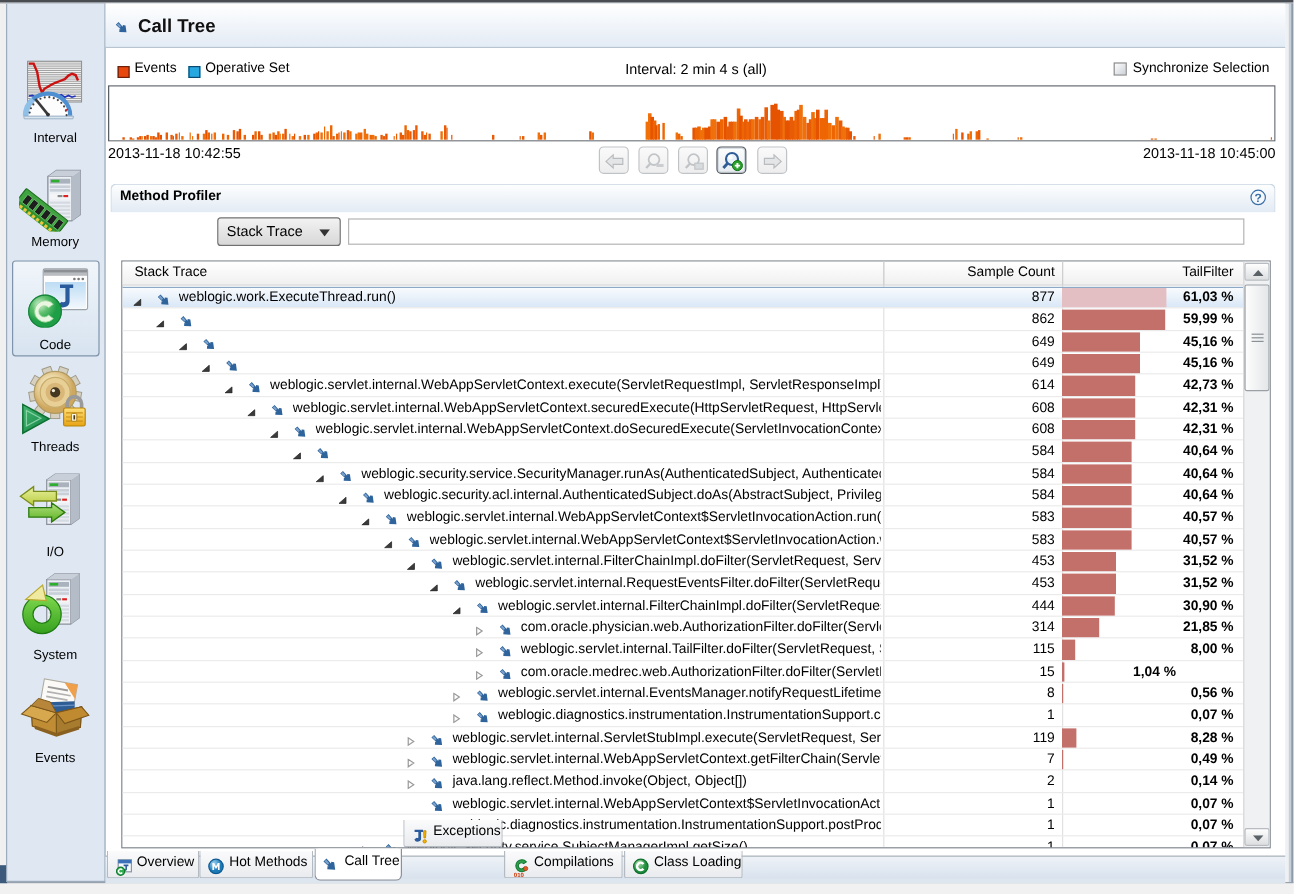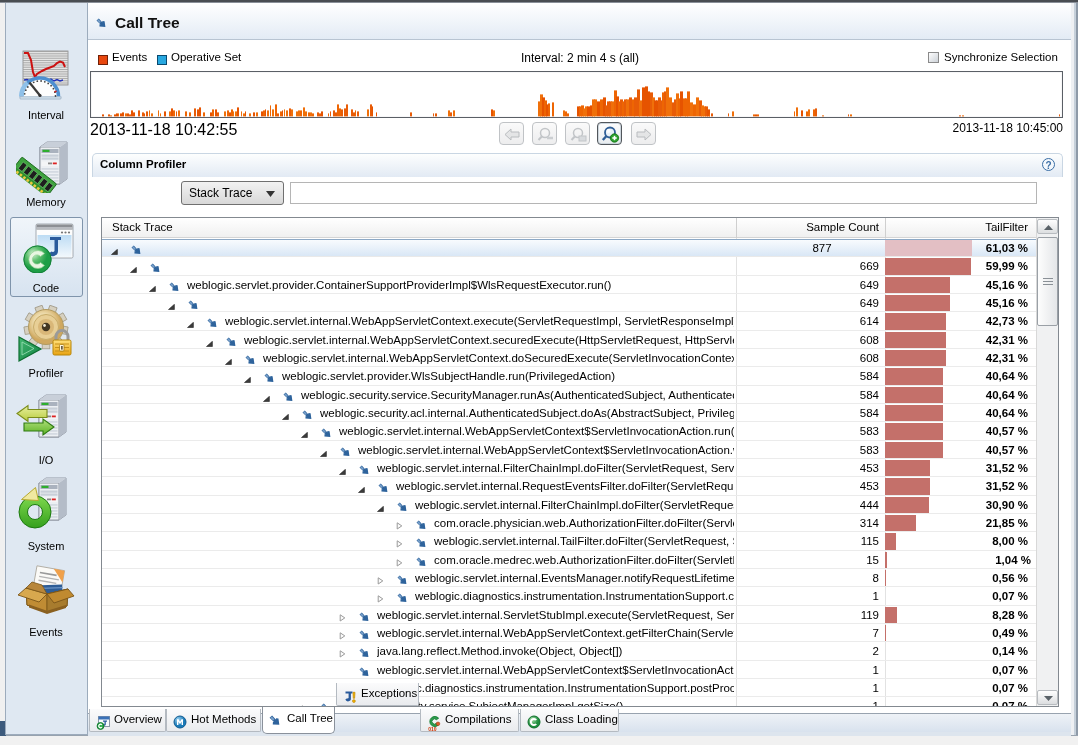--- a/index.html
+++ b/index.html
@@ -175,21 +175,21 @@
 <path d="M7 37 L7 50 L19 43.5 Z" fill="none" stroke="#9fe0b8" stroke-width="1" opacity="0.8"></path>
 <path d="M41 36 V 31.5 A 6 6 0 0 1 53 31.5 V 36" fill="none" stroke="#9a9a9a" stroke-width="3"></path>
 <rect x="38" y="35" width="18" height="15" rx="1.5" fill="url(#glock)" stroke="#b8860b" stroke-width="1"></rect>
 <line x1="40" y1="39" x2="54" y2="39" stroke="#c89018" stroke-width="1"></line>
 <line x1="40" y1="42.5" x2="54" y2="42.5" stroke="#c89018" stroke-width="1"></line>
 <line x1="40" y1="46" x2="54" y2="46" stroke="#c89018" stroke-width="1"></line>
 <rect x="44.5" y="39.5" width="4.5" height="6.5" rx="1" fill="#fff8e0" stroke="#a87c10" stroke-width="0.8"></rect>
 <rect x="46.2" y="41" width="1.4" height="3.6" fill="#443722"></rect>
 </svg>
     </div>
-<div style="position:absolute;left:-6px;top:364px;width:92px;text-align:center;font-size:11px;color:#000;">Profiler</div>
+<div style="position:absolute;left:-6px;top:364px;width:92px;text-align:center;font-size:11px;color:#000;">Threads</div>
 <div style="position:absolute;left:9px;top:385px;">
       <svg width="62" height="54" viewBox="0 0 62 54">
         <g transform="translate(24,7) scale(1.0)">
 <path d="M0 5 L7 0 L27 0 L27 37 L20 42 L0 42 Z" fill="#dfe3ea" stroke="#8a919c" stroke-width="0.9"></path>
 <path d="M0 5 L20 5 L20 42 L0 42 Z" fill="#eceff3" stroke="#8a919c" stroke-width="0.9"></path>
 <path d="M20 5 L27 0 L27 37 L20 42 Z" fill="#b4bcc8"></path>
 <path d="M0 5 L7 0 L27 0 L20 5 Z" fill="#c8cfd9"></path>
 <rect x="1.5" y="7" width="17" height="4" fill="#aab2be"></rect>
 <rect x="2.5" y="7.8" width="7" height="2.2" fill="#2eae2e"></rect>
 <rect x="1.5" y="12.5" width="17" height="2.2" fill="#c8cfd8"></rect>
@@ -482,21 +482,21 @@
     <rect x="723" y="38.4" width="2" height="7" fill="#ee6503"></rect>
     <rect x="725" y="37.4" width="2" height="8" fill="#e85c07"></rect>
     <rect x="732" y="44.4" width="2" height="1" fill="#ee6503"></rect>
     <rect x="758" y="43.4" width="1" height="2" fill="#e85c07"></rect>
     <rect x="760" y="43.4" width="2" height="2" fill="#f0700a"></rect>
     <rect x="869" y="44.4" width="2" height="1" fill="#e85c07"></rect>
     <rect x="872" y="44.4" width="2" height="1" fill="#ee6503"></rect>
     <rect x="969" y="43.4" width="1" height="2" fill="#e85c07"></rect>
   </svg>
 
-<div style="position:absolute;left:90px;top:121px;font-size:16px;">2013-11-18 10:42:55</div>
+<div style="position:absolute;left:90px;top:121px;font-size:12px;">2013-11-18 10:42:55</div>
 <div style="position:absolute;left:853px;top:121px;width:210px;text-align:right;font-size:12px;">2013-11-18 10:45:00</div>
 
 <div style="position:absolute;left:499px;top:122px;width:25px;height:23px;border-radius:4px;border:1px solid #c0c3c6;background:linear-gradient(#fafafa,#ededee);">
     <svg width="16" height="13" viewBox="0 0 16 13" style="margin:5px 0 0 4px">
       <path d="M7 1 L7 4 L15 4 L15 9 L7 9 L7 12 L1 6.5 Z" fill="#e4e5e6" stroke="#b9bcbf" stroke-width="1"></path>
     </svg>
   </div>
 <div style="position:absolute;left:532px;top:122px;width:25px;height:23px;border-radius:4px;border:1px solid #c0c3c6;background:linear-gradient(#fafafa,#ededee);">
     <svg width="18" height="16" viewBox="0 0 18 16" style="margin:4px 0 0 4px">
       <circle cx="8" cy="6" r="4.5" fill="none" stroke="#c2c5c8" stroke-width="1.5"></circle>
@@ -521,21 +521,21 @@
       <line x1="11.3" y1="12" x2="15.7" y2="12" stroke="#fff" stroke-width="1.6"></line>
     </svg>
   </div>
 <div style="position:absolute;left:631px;top:122px;width:25px;height:23px;border-radius:4px;border:1px solid #c0c3c6;background:linear-gradient(#fafafa,#ededee);">
     <svg width="16" height="13" viewBox="0 0 16 13" style="margin:5px 0 0 4px">
       <path d="M9 1 L9 4 L1 4 L1 9 L9 9 L9 12 L15 6.5 Z" fill="#e4e5e6" stroke="#b9bcbf" stroke-width="1"></path>
     </svg>
   </div>
 
 <div style="position:absolute;left:92px;top:153px;width:971px;height:24px;background:linear-gradient(#fdfefe,#e2eaf4);border:1px solid #c9d6e3;border-bottom:none;border-radius:5px 5px 0 0;"></div>
-<div style="position:absolute;left:100px;top:158px;font-size:11.5px;font-weight:bold;">Column Profiler</div>
+<div style="position:absolute;left:100px;top:158px;font-size:11.5px;font-weight:bold;">Method Profiler</div>
 <div style="position:absolute;left:1042px;top:158px;width:13px;height:13px;border-radius:50%;border:1.5px solid #3a6ea5;color:#3a6ea5;font-size:10px;font-weight:bold;text-align:center;line-height:13px;background:#f4f8fc;">?</div>
 
 <div style="position:absolute;left:102px;top:188px;font-size:12px;margin-top:30px;">Filter Column</div>
 <div style="position:absolute;left:181px;top:181px;width:103px;height:24px;border:1px solid #707070;border-radius:3px;background:linear-gradient(#f2f2f2,#d8d8d8);">
   <span style="position:absolute;left:7px;top:4px;font-size:12px;">Stack Trace</span>
   <svg width="9" height="6" viewBox="0 0 9 6" style="position:absolute;right:8px;top:9px;">
       <path d="M0 0 L9 0 L4.5 6 Z" fill="#333"></path>
     </svg>
 </div>
 <div style="position:absolute;left:290px;top:182px;width:747px;height:22px;border:1px solid #b5b5b5;background:#fff;"></div>
@@ -554,51 +554,51 @@
       <svg width="7" height="6" viewBox="0 0 7 6">
         <path d="M0.5 5.5 L6.4 5.5 L6.4 0.3 Z" fill="#3b3b3b" stroke="#222" stroke-width="0.6"></path>
       </svg>
     </div>
     <div style="position:absolute;left:29px;top:27px;">
       <svg width="10" height="10" viewBox="0 0 10 10">
         <path d="M0.5 2.6 L2.8 0.4 L6.2 4.2 L6.4 2.9 L8.6 3.2 L9.4 8.9 L3.4 8.6 L3.6 6.1 L4.6 6.4 Z" fill="#2e639c"></path>
         <path d="M1.3 2.5 L2.6 1.3 L4.9 3.9 L3.7 5.1 Z" fill="#7ba2cc"></path>
       </svg>
     </div>
-    <div class="rc" style="position:absolute;left:663px;top:24px;width:114px;text-align:center;">877</div>
+    <div class="rt" style="position:absolute;left:47px;top:24px;width:585px;">weblogic.work.ExecuteThread.run()</div>
+    <div class="rc" style="position:absolute;left:663px;top:24px;width:114px;">877</div>
     <div style="position:absolute;left:783px;top:22px;width:87.3px;height:16px;background:#e3bfc4;"></div>
     <div class="rp" style="position:absolute;left:846px;top:24px;width:80px;">61,03&nbsp;%</div>
 <div style="position:absolute;left:0;top:39px;width:934px;height:19px;border-bottom-color:#e9e9e9;border-bottom:1px solid #ebebeb;"></div>
     <div style="position:absolute;left:28px;top:49px;">
       <svg width="7" height="6" viewBox="0 0 7 6">
         <path d="M0.5 5.5 L6.4 5.5 L6.4 0.3 Z" fill="#3b3b3b" stroke="#222" stroke-width="0.6"></path>
       </svg>
     </div>
     <div style="position:absolute;left:48px;top:45px;">
       <svg width="10" height="10" viewBox="0 0 10 10">
         <path d="M0.5 2.6 L2.8 0.4 L6.2 4.2 L6.4 2.9 L8.6 3.2 L9.4 8.9 L3.4 8.6 L3.6 6.1 L4.6 6.4 Z" fill="#2e639c"></path>
         <path d="M1.3 2.5 L2.6 1.3 L4.9 3.9 L3.7 5.1 Z" fill="#7ba2cc"></path>
       </svg>
     </div>
-    <div class="rc" style="position:absolute;left:663px;top:42px;width:114px;">669</div>
+    <div class="rc" style="position:absolute;left:663px;top:42px;width:114px;">862</div>
     <div style="position:absolute;left:783px;top:40px;width:85.8px;height:17px;background:#c4706a;"></div>
     <div class="rp" style="position:absolute;left:846px;top:42px;width:80px;">59,99&nbsp;%</div>
 <div style="position:absolute;left:0;top:58px;width:934px;height:18px;border-bottom-color:#e9e9e9;border-bottom:1px solid #ebebeb;"></div>
     <div style="position:absolute;left:47px;top:68px;">
       <svg width="7" height="6" viewBox="0 0 7 6">
         <path d="M0.5 5.5 L6.4 5.5 L6.4 0.3 Z" fill="#3b3b3b" stroke="#222" stroke-width="0.6"></path>
       </svg>
     </div>
     <div style="position:absolute;left:67px;top:64px;">
       <svg width="10" height="10" viewBox="0 0 10 10">
         <path d="M0.5 2.6 L2.8 0.4 L6.2 4.2 L6.4 2.9 L8.6 3.2 L9.4 8.9 L3.4 8.6 L3.6 6.1 L4.6 6.4 Z" fill="#2e639c"></path>
         <path d="M1.3 2.5 L2.6 1.3 L4.9 3.9 L3.7 5.1 Z" fill="#7ba2cc"></path>
       </svg>
     </div>
-    <div class="rt" style="position:absolute;left:85px;top:61px;width:547px;">weblogic.servlet.provider.ContainerSupportProviderImpl$WlsRequestExecutor.run()</div>
     <div class="rc" style="position:absolute;left:663px;top:61px;width:114px;">649</div>
     <div style="position:absolute;left:783px;top:59px;width:64.6px;height:16px;background:#c4706a;"></div>
     <div class="rp" style="position:absolute;left:846px;top:61px;width:80px;">45,16&nbsp;%</div>
 <div style="position:absolute;left:0;top:76px;width:934px;height:18px;border-bottom-color:#e9e9e9;border-bottom:1px solid #ebebeb;"></div>
     <div style="position:absolute;left:66px;top:86px;">
       <svg width="7" height="6" viewBox="0 0 7 6">
         <path d="M0.5 5.5 L6.4 5.5 L6.4 0.3 Z" fill="#3b3b3b" stroke="#222" stroke-width="0.6"></path>
       </svg>
     </div>
     <div style="position:absolute;left:86px;top:82px;">
@@ -663,21 +663,20 @@
       <svg width="7" height="6" viewBox="0 0 7 6">
         <path d="M0.5 5.5 L6.4 5.5 L6.4 0.3 Z" fill="#3b3b3b" stroke="#222" stroke-width="0.6"></path>
       </svg>
     </div>
     <div style="position:absolute;left:162px;top:155px;">
       <svg width="10" height="10" viewBox="0 0 10 10">
         <path d="M0.5 2.6 L2.8 0.4 L6.2 4.2 L6.4 2.9 L8.6 3.2 L9.4 8.9 L3.4 8.6 L3.6 6.1 L4.6 6.4 Z" fill="#2e639c"></path>
         <path d="M1.3 2.5 L2.6 1.3 L4.9 3.9 L3.7 5.1 Z" fill="#7ba2cc"></path>
       </svg>
     </div>
-    <div class="rt" style="position:absolute;left:180px;top:152px;width:452px;">weblogic.servlet.provider.WlsSubjectHandle.run(PrivilegedAction)</div>
     <div class="rc" style="position:absolute;left:663px;top:152px;width:114px;">584</div>
     <div style="position:absolute;left:783px;top:150px;width:58.1px;height:17px;background:#c4706a;"></div>
     <div class="rp" style="position:absolute;left:846px;top:152px;width:80px;">40,64&nbsp;%</div>
 <div style="position:absolute;left:0;top:168px;width:934px;height:18px;border-bottom-color:#e9e9e9;border-bottom:1px solid #ebebeb;"></div>
     <div style="position:absolute;left:161px;top:178px;">
       <svg width="7" height="6" viewBox="0 0 7 6">
         <path d="M0.5 5.5 L6.4 5.5 L6.4 0.3 Z" fill="#3b3b3b" stroke="#222" stroke-width="0.6"></path>
       </svg>
     </div>
     <div style="position:absolute;left:181px;top:174px;">
@@ -826,21 +825,21 @@
     </div>
     <div style="position:absolute;left:314px;top:339px;">
       <svg width="10" height="10" viewBox="0 0 10 10">
         <path d="M0.5 2.6 L2.8 0.4 L6.2 4.2 L6.4 2.9 L8.6 3.2 L9.4 8.9 L3.4 8.6 L3.6 6.1 L4.6 6.4 Z" fill="#2e639c"></path>
         <path d="M1.3 2.5 L2.6 1.3 L4.9 3.9 L3.7 5.1 Z" fill="#7ba2cc"></path>
       </svg>
     </div>
     <div class="rt" style="position:absolute;left:332px;top:336px;width:300px;">com.oracle.medrec.web.AuthorizationFilter.doFilter(ServletRequest, ServletResponse)</div>
     <div class="rc" style="position:absolute;left:663px;top:336px;width:114px;">15</div>
     <div style="position:absolute;left:783px;top:334px;width:1.5px;height:16px;background:#c4706a;"></div>
-    <div class="rp" style="position:absolute;left:849px;top:336px;width:80px;">1,04&nbsp;%</div>
+    <div class="rp" style="position:absolute;left:798px;top:336px;width:80px;">1,04&nbsp;%</div>
 <div style="position:absolute;left:0;top:351px;width:934px;height:18px;border-bottom-color:#e9e9e9;border-bottom:1px solid #ebebeb;"></div>
     <div style="position:absolute;left:275px;top:359px;">
       <svg width="7" height="8" viewBox="0 0 7 8">
         <path d="M1.2 0.8 L1.2 7 L5.8 3.9 Z" fill="#fcfcfc" stroke="#9a9a9a" stroke-width="1"></path>
       </svg>
     </div>
     <div style="position:absolute;left:295px;top:357px;">
       <svg width="10" height="10" viewBox="0 0 10 10">
         <path d="M0.5 2.6 L2.8 0.4 L6.2 4.2 L6.4 2.9 L8.6 3.2 L9.4 8.9 L3.4 8.6 L3.6 6.1 L4.6 6.4 Z" fill="#2e639c"></path>
         <path d="M1.3 2.5 L2.6 1.3 L4.9 3.9 L3.7 5.1 Z" fill="#7ba2cc"></path>

